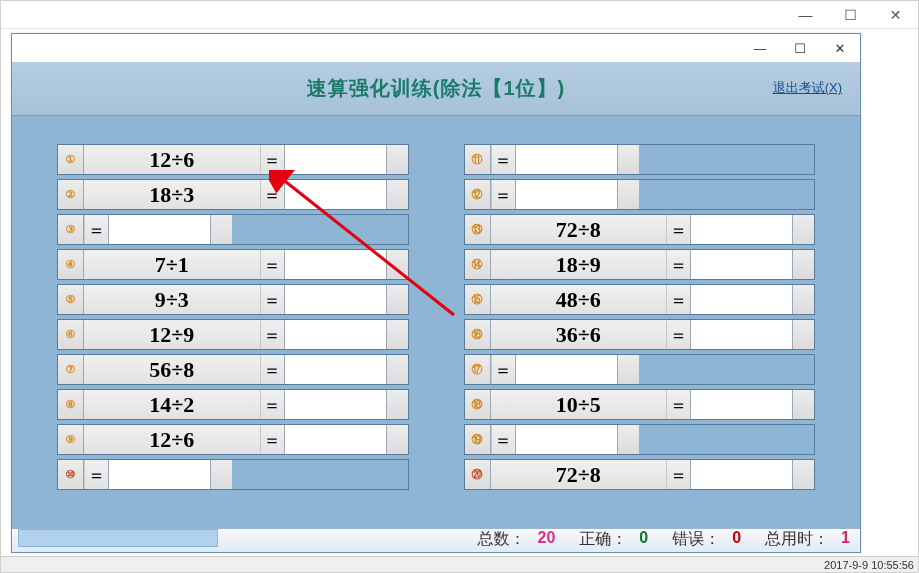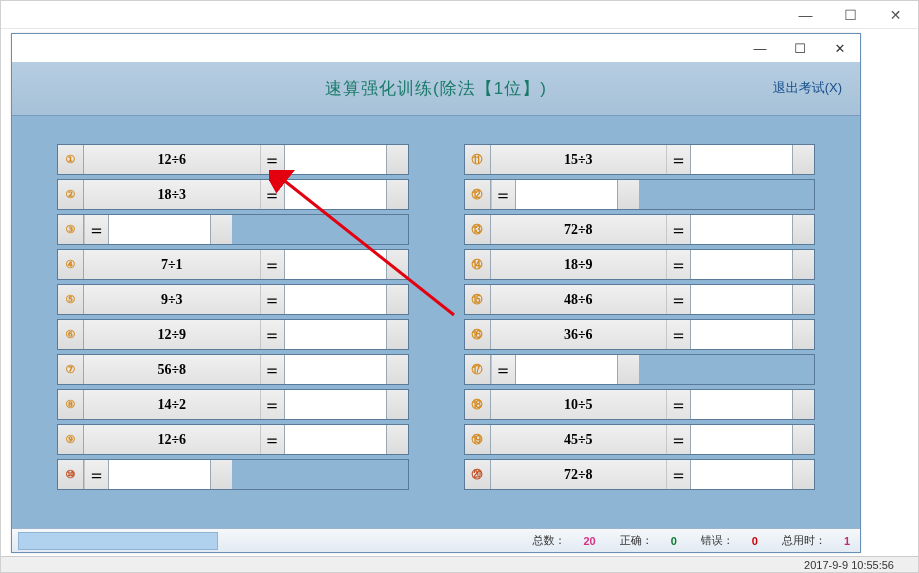--- a/index.html
+++ b/index.html
@@ -51,21 +51,21 @@
   .outer-body {
     position: absolute;
     top: 28px; left: 0; right: 0; bottom: 16px;
     background: #fff;
   }
   .outer-status {
     position:absolute; bottom:0; left:0; right:0; height:16px;
     background:#efefef; border-top:1px solid #ccc;
     font-size:11px; color:#333;
     display:flex; justify-content:flex-end; align-items:center;
-    padding-right:24px;
+    padding-right:4px;
   }
 
   
   .inner-window {
     position: absolute;
     left: 10px; top: 4px;
     width: 850px; height: 520px;
     border: 1px solid #6a8fb5;
     background: #fff;
     box-shadow: 0 0 2px rgba(0,0,0,0.15);
@@ -91,28 +91,29 @@
   }
   .header {
     background: linear-gradient(#b6cde1, #a6c1d8);
     height: 54px;
     display:flex; align-items:center; justify-content:center;
     position:relative;
     border-bottom: 1px solid #7a9bbf;
   }
   .header-title {
     color: #1a7a6a;
-    font-size: 17px;
-    font-weight: normal;
+    font-size: 20px;
+    font-weight: bold;
     letter-spacing: 1px;
   }
   .exit-exam {
     position:absolute; right:18px; top: 17px;
     font-size: 13px;
     color:#164f8c;
+    text-decoration: underline;
   }
   .worksheet {
     flex:1;
     background: #8eb5d4;
     padding: 28px 45px 18px 45px;
     display:flex;
     gap: 55px;
     position:relative;
   }
   .column { flex:1; }
@@ -129,21 +130,21 @@
     border-right: 1px solid #9aa7b4;
     display:flex; align-items:center; justify-content:center;
     font-size: 11px;
     font-weight: bold;
   }
   .qcell {
     flex: 1;
     background: linear-gradient(#f0f0f0,#e2e2e2);
     display:flex; align-items:center; justify-content:center;
     font-family: "Times New Roman", serif;
-    font-size: 14px;
+    font-size: 22px;
     font-weight: bold;
     color:#000;
   }
   .eqcell {
     width: 24px;
     background: linear-gradient(#f0f0f0,#e2e2e2);
     display:flex; align-items:center; justify-content:center;
     font-family: "Times New Roman", serif;
     font-size: 18px;
     border-left: 1px solid #c7c7c7;
@@ -162,31 +163,31 @@
   .tailcell {
     width: 22px;
     background: linear-gradient(#ececec,#dcdcdc);
     border-left: 1px solid #9aa7b4;
   }
   .footer {
     height: 24px;
     background: linear-gradient(#f5f8fb, #e2eaf3);
     border-top: 1px solid #9bb3cc;
     display:flex;
-    align-items:center;
-    font-size: 11px;
+    align-items:flex-start;
+    font-size: 16px;
   }
   .footer .spacer-box {
     width: 200px; height: 18px; margin-left: 6px;
     background: #b0d2ef;
     border: 1px solid #8fb3d4;
   }
   .footer .flexgap { flex:1; }
   .footer .stat-label { color:#333; margin-left: 14px; }
-  .footer .stat-val { margin-left: 18px; margin-right: 10px; font-weight:bold; }
+  .footer .stat-val { margin-left: 12px; margin-right: 10px; font-weight:bold; }
   .v-total { color:#d63384; }
   .v-correct { color:#0a7a2a; }
   .v-wrong { color:#c00; }
   .v-time { color:#c52a6b; }
 
   
   .arrow {
     position:absolute;
     left: 257px; top: 54px;
     width: 190px; height: 150px;
@@ -294,21 +295,20 @@
               <div class="problem-row">
                 <div class="numcell c10">⑩</div>
                 <div class="eqcell">＝</div>
                 <div class="anscell"><input style=""></div>
                 <div class="tailcell"></div>
               </div>
             </div>
           <div class="column" id="right-col">
               <div class="problem-row">
                 <div class="numcell c1">⑪</div>
-                <div class="qcell">15÷3</div>
                 <div class="eqcell">＝</div>
                 <div class="anscell"><input style=""></div>
                 <div class="tailcell"></div>
               </div>
               <div class="problem-row">
                 <div class="numcell c2">⑫</div>
                 <div class="eqcell">＝</div>
                 <div class="anscell"><input style=""></div>
                 <div class="tailcell"></div>
               </div>
@@ -348,21 +348,20 @@
               </div>
               <div class="problem-row">
                 <div class="numcell c8">⑱</div>
                 <div class="qcell">10÷5</div>
                 <div class="eqcell">＝</div>
                 <div class="anscell"><input style=""></div>
                 <div class="tailcell"></div>
               </div>
               <div class="problem-row">
                 <div class="numcell c9">⑲</div>
-                <div class="qcell">45÷5</div>
                 <div class="eqcell">＝</div>
                 <div class="anscell"><input style=""></div>
                 <div class="tailcell"></div>
               </div>
               <div class="problem-row">
                 <div class="numcell c10">⑳</div>
                 <div class="qcell">72÷8</div>
                 <div class="eqcell">＝</div>
                 <div class="anscell"><input style=""></div>
                 <div class="tailcell"></div>

